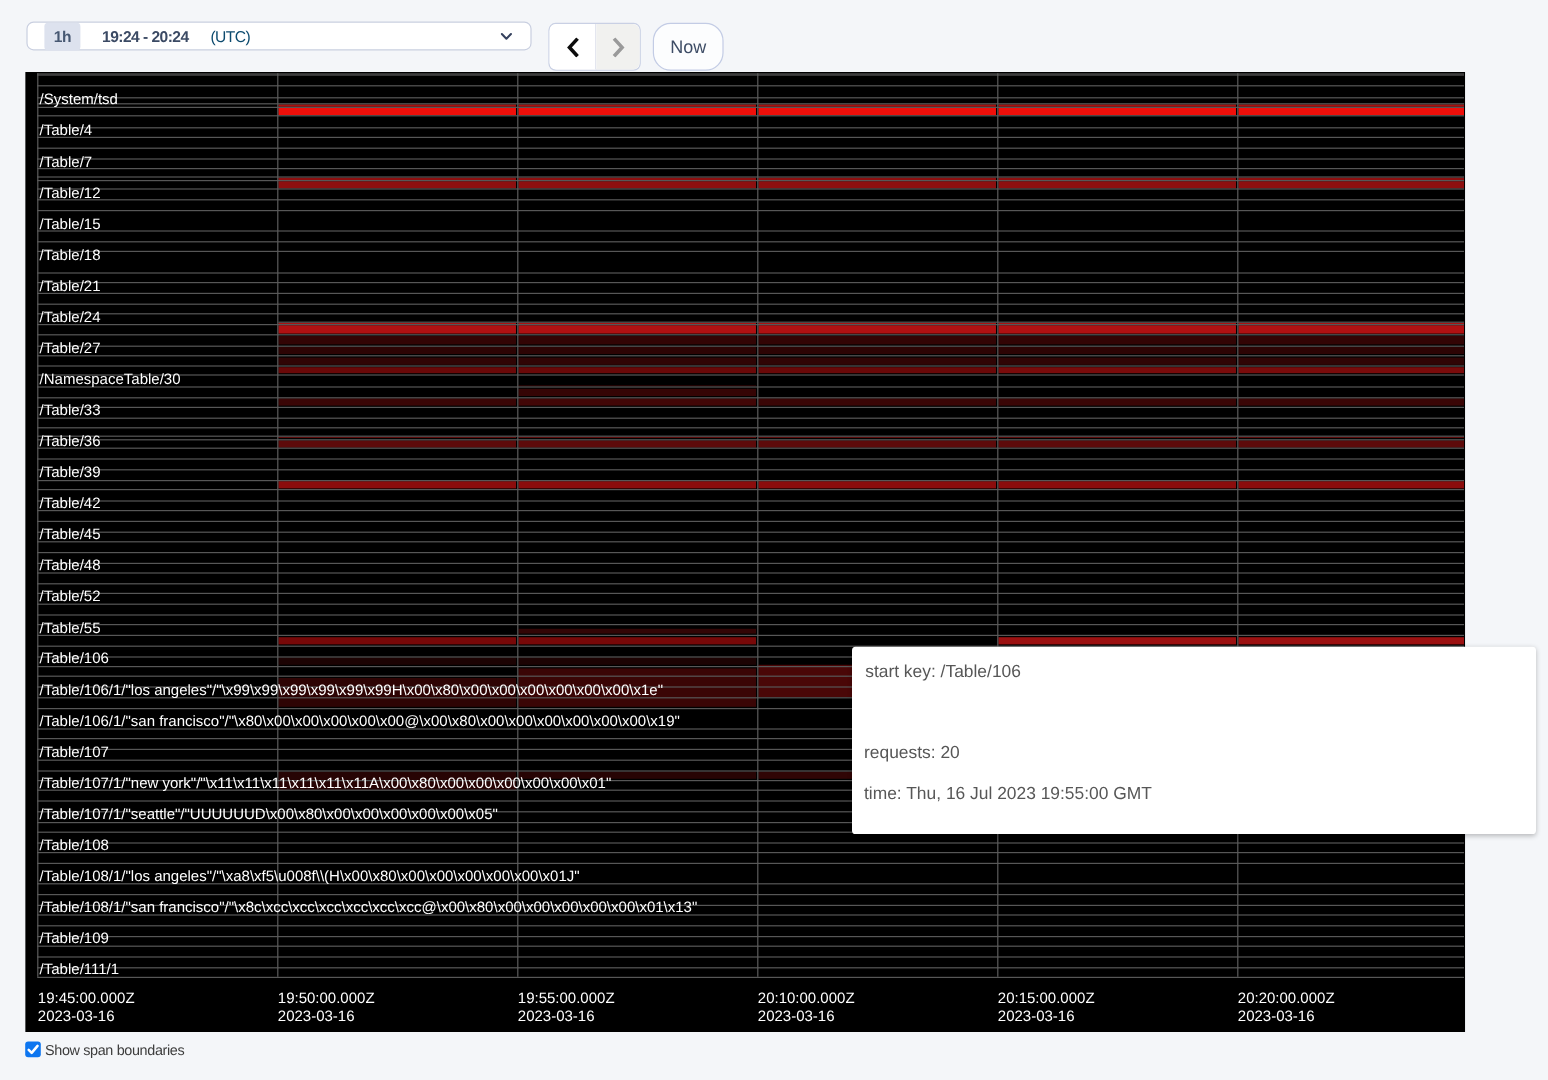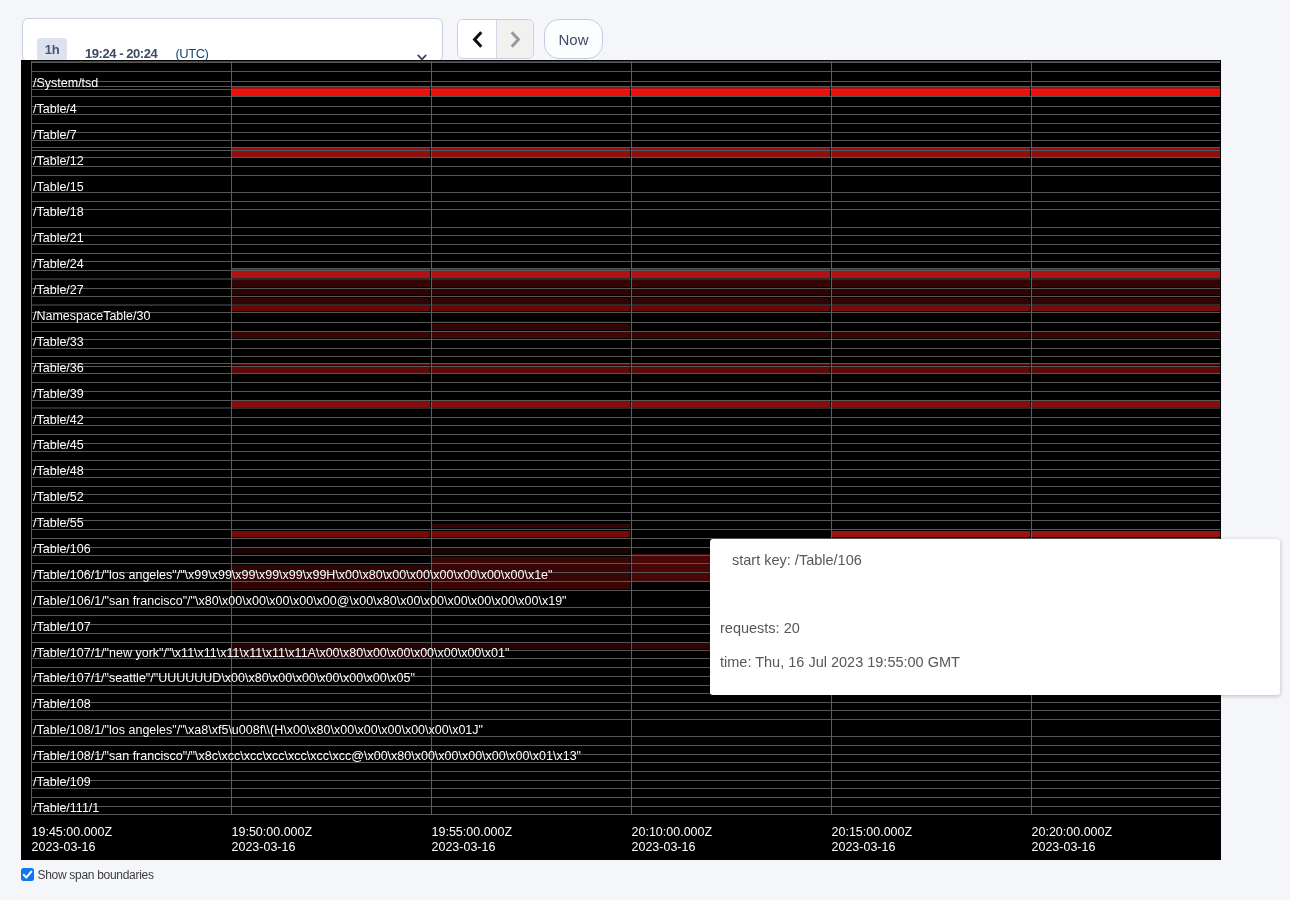--- a/index.html
+++ b/index.html
@@ -1,18 +1,18 @@
 <!DOCTYPE html>
 <html><head><meta charset="utf-8"><title>Key Visualizer</title>
 <style>
   html,body{margin:0;padding:0;width:1290px;height:900px;background:#f4f6f9;
     font-family:"Liberation Sans",sans-serif;overflow:hidden;position:relative;}
   .abs{position:absolute;box-sizing:border-box;}
-  .selbox{left:22px;top:18px;width:421px;height:44px;background:#fff;border:1px solid #c9cfe0;
-    border-radius:6px;display:flex;align-items:flex-end;}
+  .selbox{left:22px;top:18px;width:421px;height:24px;background:#fff;border:1px solid #c9cfe0;
+    border-radius:6px;display:flex;align-items:center;}
   .pill{margin-left:14px;background:#dde2ee;border-radius:3px;color:#475872;font-weight:bold;
     font-size:13px;width:30px;height:23px;display:flex;align-items:center;justify-content:center;
     letter-spacing:-0.3px;}
   .trange{margin-left:18px;font-size:13px;font-weight:bold;color:#3b4a64;letter-spacing:-0.45px;}
   .trange .utc{font-weight:normal;color:#0c4a6e;margin-left:15px;}
   .chev{margin-left:auto;margin-right:15px;}
   .btngrp{left:457px;top:19px;width:77px;height:40px;border:1px solid #c9d0e4;border-radius:6px;
     background:#fff;display:flex;}
   .btngrp .b1{width:38px;height:100%;display:flex;align-items:center;justify-content:center;
     border-right:1px solid #d5d9e6;border-radius:6px 0 0 6px;background:#fff;}
@@ -268,21 +268,21 @@
 <text x="410.5" y="776" font-size="12.5" fill="#fff" font-family="Liberation Sans, sans-serif">19:55:00.000Z</text>
 <text x="410.5" y="791" font-size="12.5" fill="#fff" font-family="Liberation Sans, sans-serif">2023-03-16</text>
 <text x="610.5" y="776" font-size="12.5" fill="#fff" font-family="Liberation Sans, sans-serif">20:10:00.000Z</text>
 <text x="610.5" y="791" font-size="12.5" fill="#fff" font-family="Liberation Sans, sans-serif">2023-03-16</text>
 <text x="810.5" y="776" font-size="12.5" fill="#fff" font-family="Liberation Sans, sans-serif">20:15:00.000Z</text>
 <text x="810.5" y="791" font-size="12.5" fill="#fff" font-family="Liberation Sans, sans-serif">2023-03-16</text>
 <text x="1010.5" y="776" font-size="12.5" fill="#fff" font-family="Liberation Sans, sans-serif">20:20:00.000Z</text>
 <text x="1010.5" y="791" font-size="12.5" fill="#fff" font-family="Liberation Sans, sans-serif">2023-03-16</text>
 </svg>
 <div class="abs tooltip">
-  <p style="top:13px;left:12px">start key: /Table/106</p>
+  <p style="top:13px;left:1px">start key: /Table/106</p>
   <p style="top:81px;left:0">requests: 20</p>
   <p style="top:115px;left:0">time: Thu, 16 Jul 2023 19:55:00 GMT</p>
 </div>
 <div class="abs cbrow">
   <span class="cb">
       <svg width="13" height="13" viewBox="0 0 13 13">
         <path d="M2.9 6.9 L5.4 9.4 L10.3 3.6" stroke="#fff" stroke-width="2.1" fill="none" stroke-linecap="round" stroke-linejoin="round"></path>
       </svg>
     </span>
   <span class="cbl">Show span boundaries</span>

